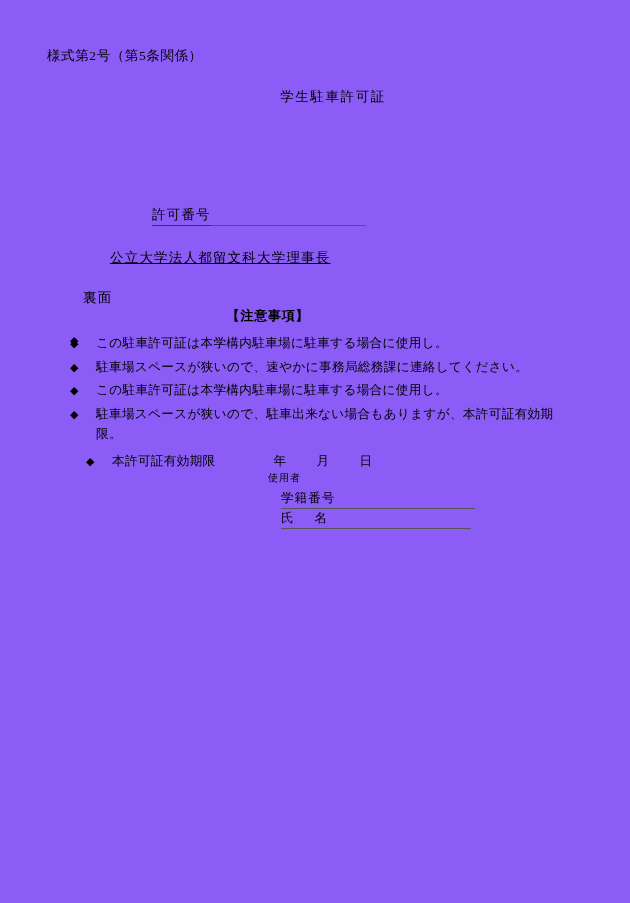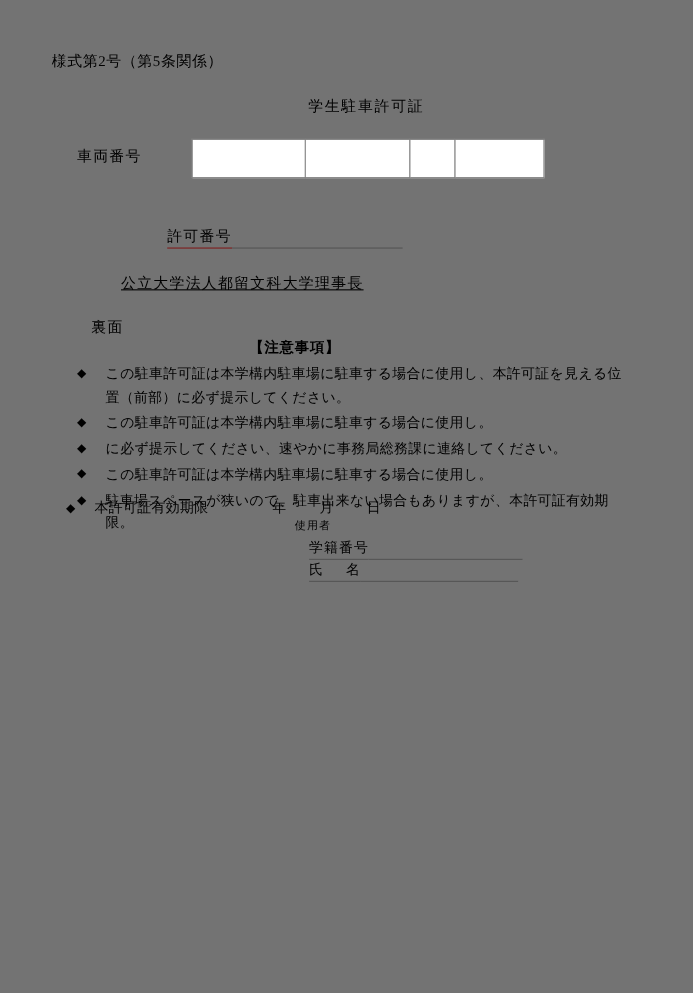--- a/index.html
+++ b/index.html
@@ -9,21 +9,21 @@
     background: #ffffff;
   }
   body {
     font-family: "Liberation Serif", "DejaVu Serif", serif;
     color: #000000;
   }
   .page {
     position: relative;
     width: 630px;
     height: 903px;
-    background: #737373;
+    background: #8b5cf6;
     overflow: hidden;
   }
 
   
   .form-no {
     position: absolute;
     left: 47px;
     top: 47px;
     font-size: 13.5px;
     letter-spacing: 0.6px;
@@ -148,21 +148,21 @@
     position: absolute;
     left: 0;
     top: 0;
     font-size: 11px;
     line-height: 20.5px;
   }
 
   
   .expiry-row {
     position: absolute;
-    left: 60px;
+    left: 86px;
     top: 451px;
     font-size: 12.6px;
     line-height: 20.5px;
     letter-spacing: 0.35px;
     white-space: nowrap;
   }
   .expiry-row .diamond {
     display: inline-block;
     width: 26px;
     font-size: 11px;
@@ -204,56 +204,42 @@
 </style>
 </head>
 <body>
 
 <div class="page">
 
   <div class="form-no">様式第2号（第5条関係）</div>
 
   <div class="doc-title">学生駐車許可証</div>
 
-  <div class="vehicle-row">
-    <div class="vehicle-label">車両番号</div>
-    <table class="vehicle-table">
-      <tbody>
-          <tr>
-        <td class="c1"></td>
-        <td class="c2"></td>
-        <td class="c3"></td>
-        <td class="c4"></td>
-      </tr>
-    </tbody>
-      </table>
-  </div>
 
   <div class="permit-no">
     <span class="lbl">許可番号</span><span class="rule"></span>
   </div>
 
   <div class="issuer">公立大学法人都留文科大学理事長</div>
 
   <div class="back-label">裏面</div>
 
   <div class="notes-heading">【注意事項】</div>
 
   <div class="notes">
     <div class="note-item">
       <span class="diamond">◆</span>
-      <span>この駐車許可証は本学構内駐車場に駐車する場合に使用し、本許可証を見える位置（前部）に必ず提示してください。</span>
     </div>
     <div class="note-item">
       <span class="diamond">◆</span>
       <span>この駐車許可証は本学構内駐車場に駐車する場合に使用し。</span>
     </div>
     <div class="note-item">
       <span class="diamond">◆</span>
-      <span>に必ず提示してください、速やかに事務局総務課に連絡してください。</span>
+      <span>駐車場スペースが狭いので、速やかに事務局総務課に連絡してください。</span>
     </div>
     <div class="note-item">
       <span class="diamond">◆</span>
       <span>この駐車許可証は本学構内駐車場に駐車する場合に使用し。</span>
     </div>
     <div class="note-item">
       <span class="diamond">◆</span>
       <span>駐車場スペースが狭いので、駐車出来ない場合もありますが、本許可証有効期限。</span>
     </div>
   </div>

